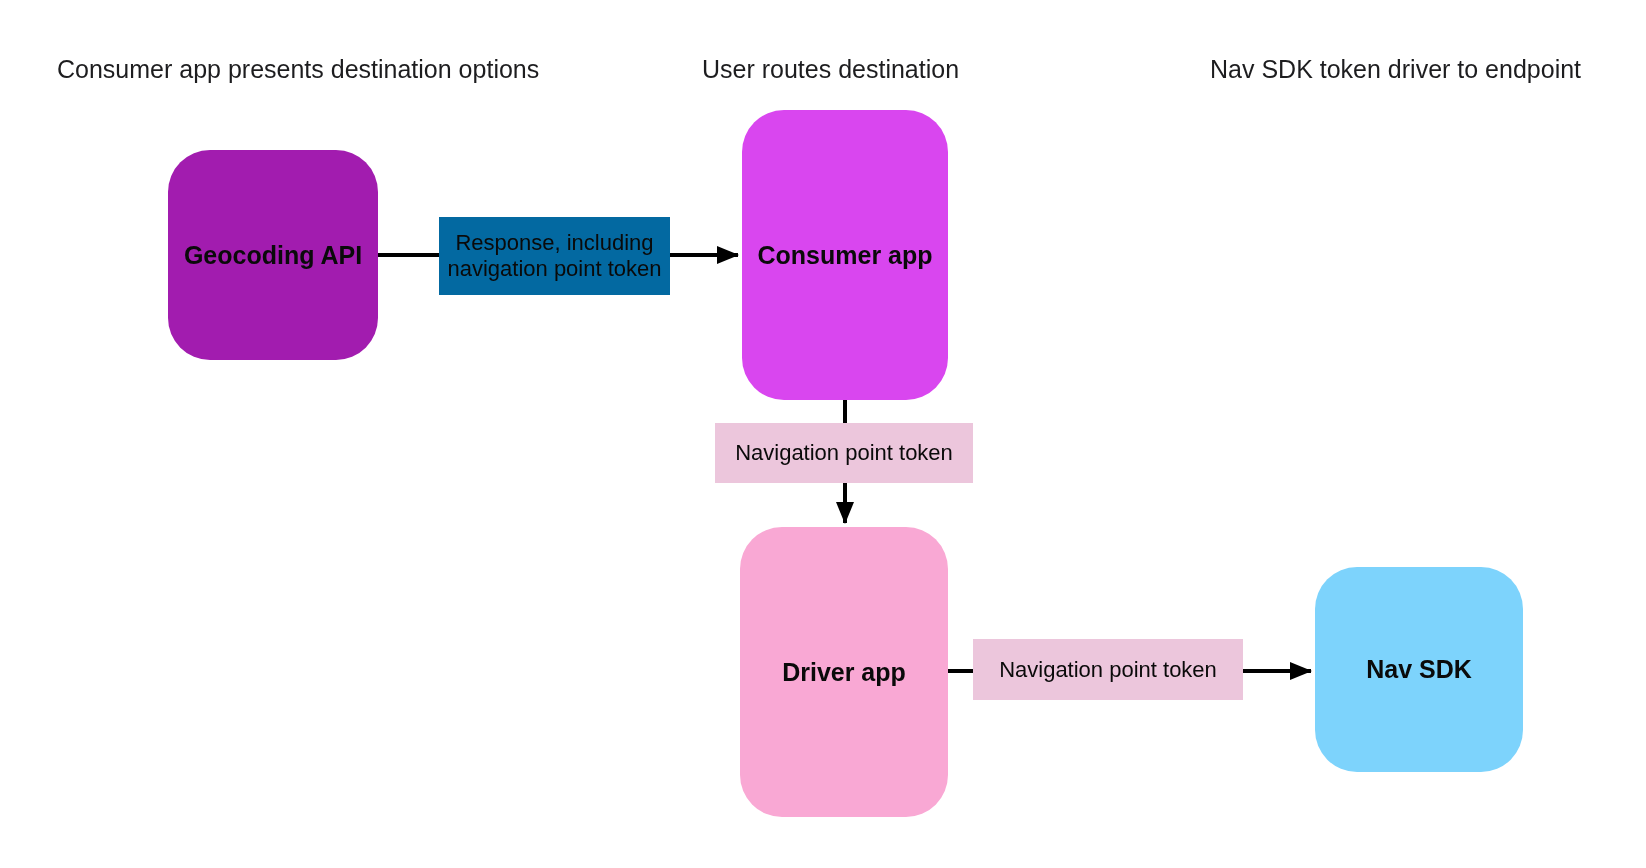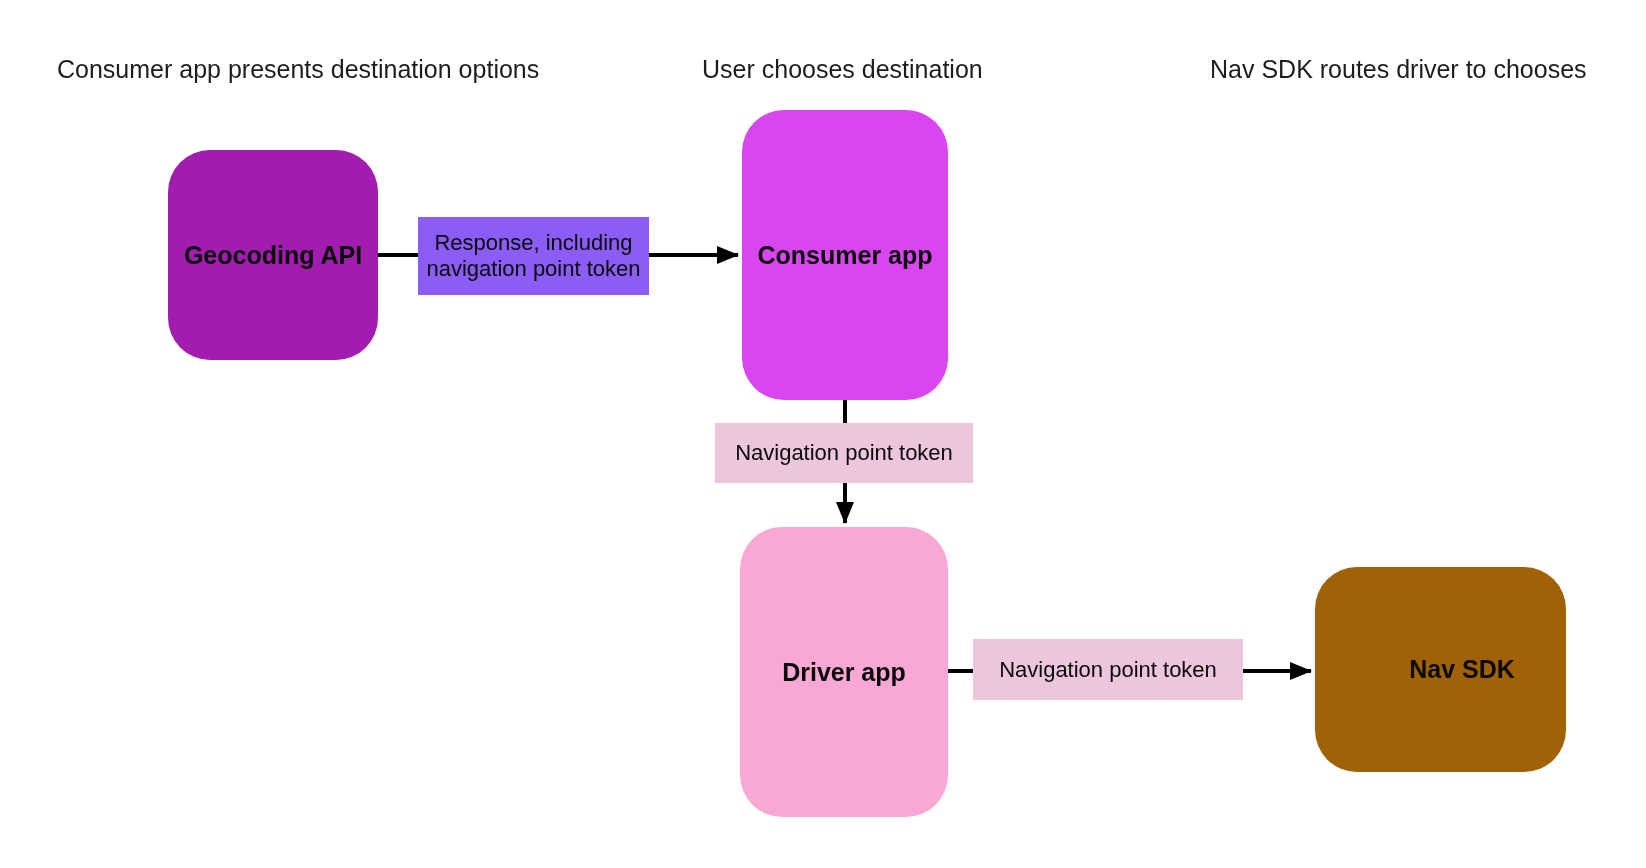--- a/index.html
+++ b/index.html
@@ -78,25 +78,25 @@
       <marker id="arrowhead" markerUnits="userSpaceOnUse" markerWidth="22" markerHeight="18" refX="21" refY="9" orient="auto">
         <path d="M0,0 L22,9 L0,18 Z" fill="#000000"></path>
       </marker>
     </defs>
     <line class="arrow-line" x1="378" y1="255" x2="738" y2="255" marker-end="url(#arrowhead)"></line>
     <line class="arrow-line" x1="845" y1="400" x2="845" y2="523" marker-end="url(#arrowhead)"></line>
     <line class="arrow-line" x1="948" y1="671" x2="1311" y2="671" marker-end="url(#arrowhead)"></line>
   </svg>
 
   <div class="stage-header header-1">Consumer app presents destination options</div>
-  <div class="stage-header header-2">User chooses destination</div>
-  <div class="stage-header header-3">Nav SDK routes driver to chooses</div>
+  <div class="stage-header header-2">User routes destination</div>
+  <div class="stage-header header-3">Nav SDK token driver to endpoint</div>
 
   <div class="node node-geocoding" style="background-color: #a21caf;">Geocoding API</div>
   <div class="node node-consumer" style="background-color: #d946ef;">Consumer app</div>
   <div class="node node-driver" style="background-color: #f9a8d4;">Driver app</div>
-  <div class="node node-navsdk" style="background-color: #a16207; padding-left: 43px;">Nav SDK</div>
+  <div class="node node-navsdk" style="background-color: #7dd3fc;">Nav SDK</div>
 
-  <div class="edge-label edge-label-1" style="background-color: #8b5cf6;">Response, including navigation point token</div>
+  <div class="edge-label edge-label-1" style="background-color: #0369a1; margin-left: 21px;">Response, including navigation point token</div>
   <div class="edge-label edge-label-2" style="background-color: rgb(236, 198, 220);">Navigation point token</div>
   <div class="edge-label edge-label-3" style="background-color: rgb(236, 198, 220);">Navigation point token</div>
 
 </div>
 
 </body></html>

